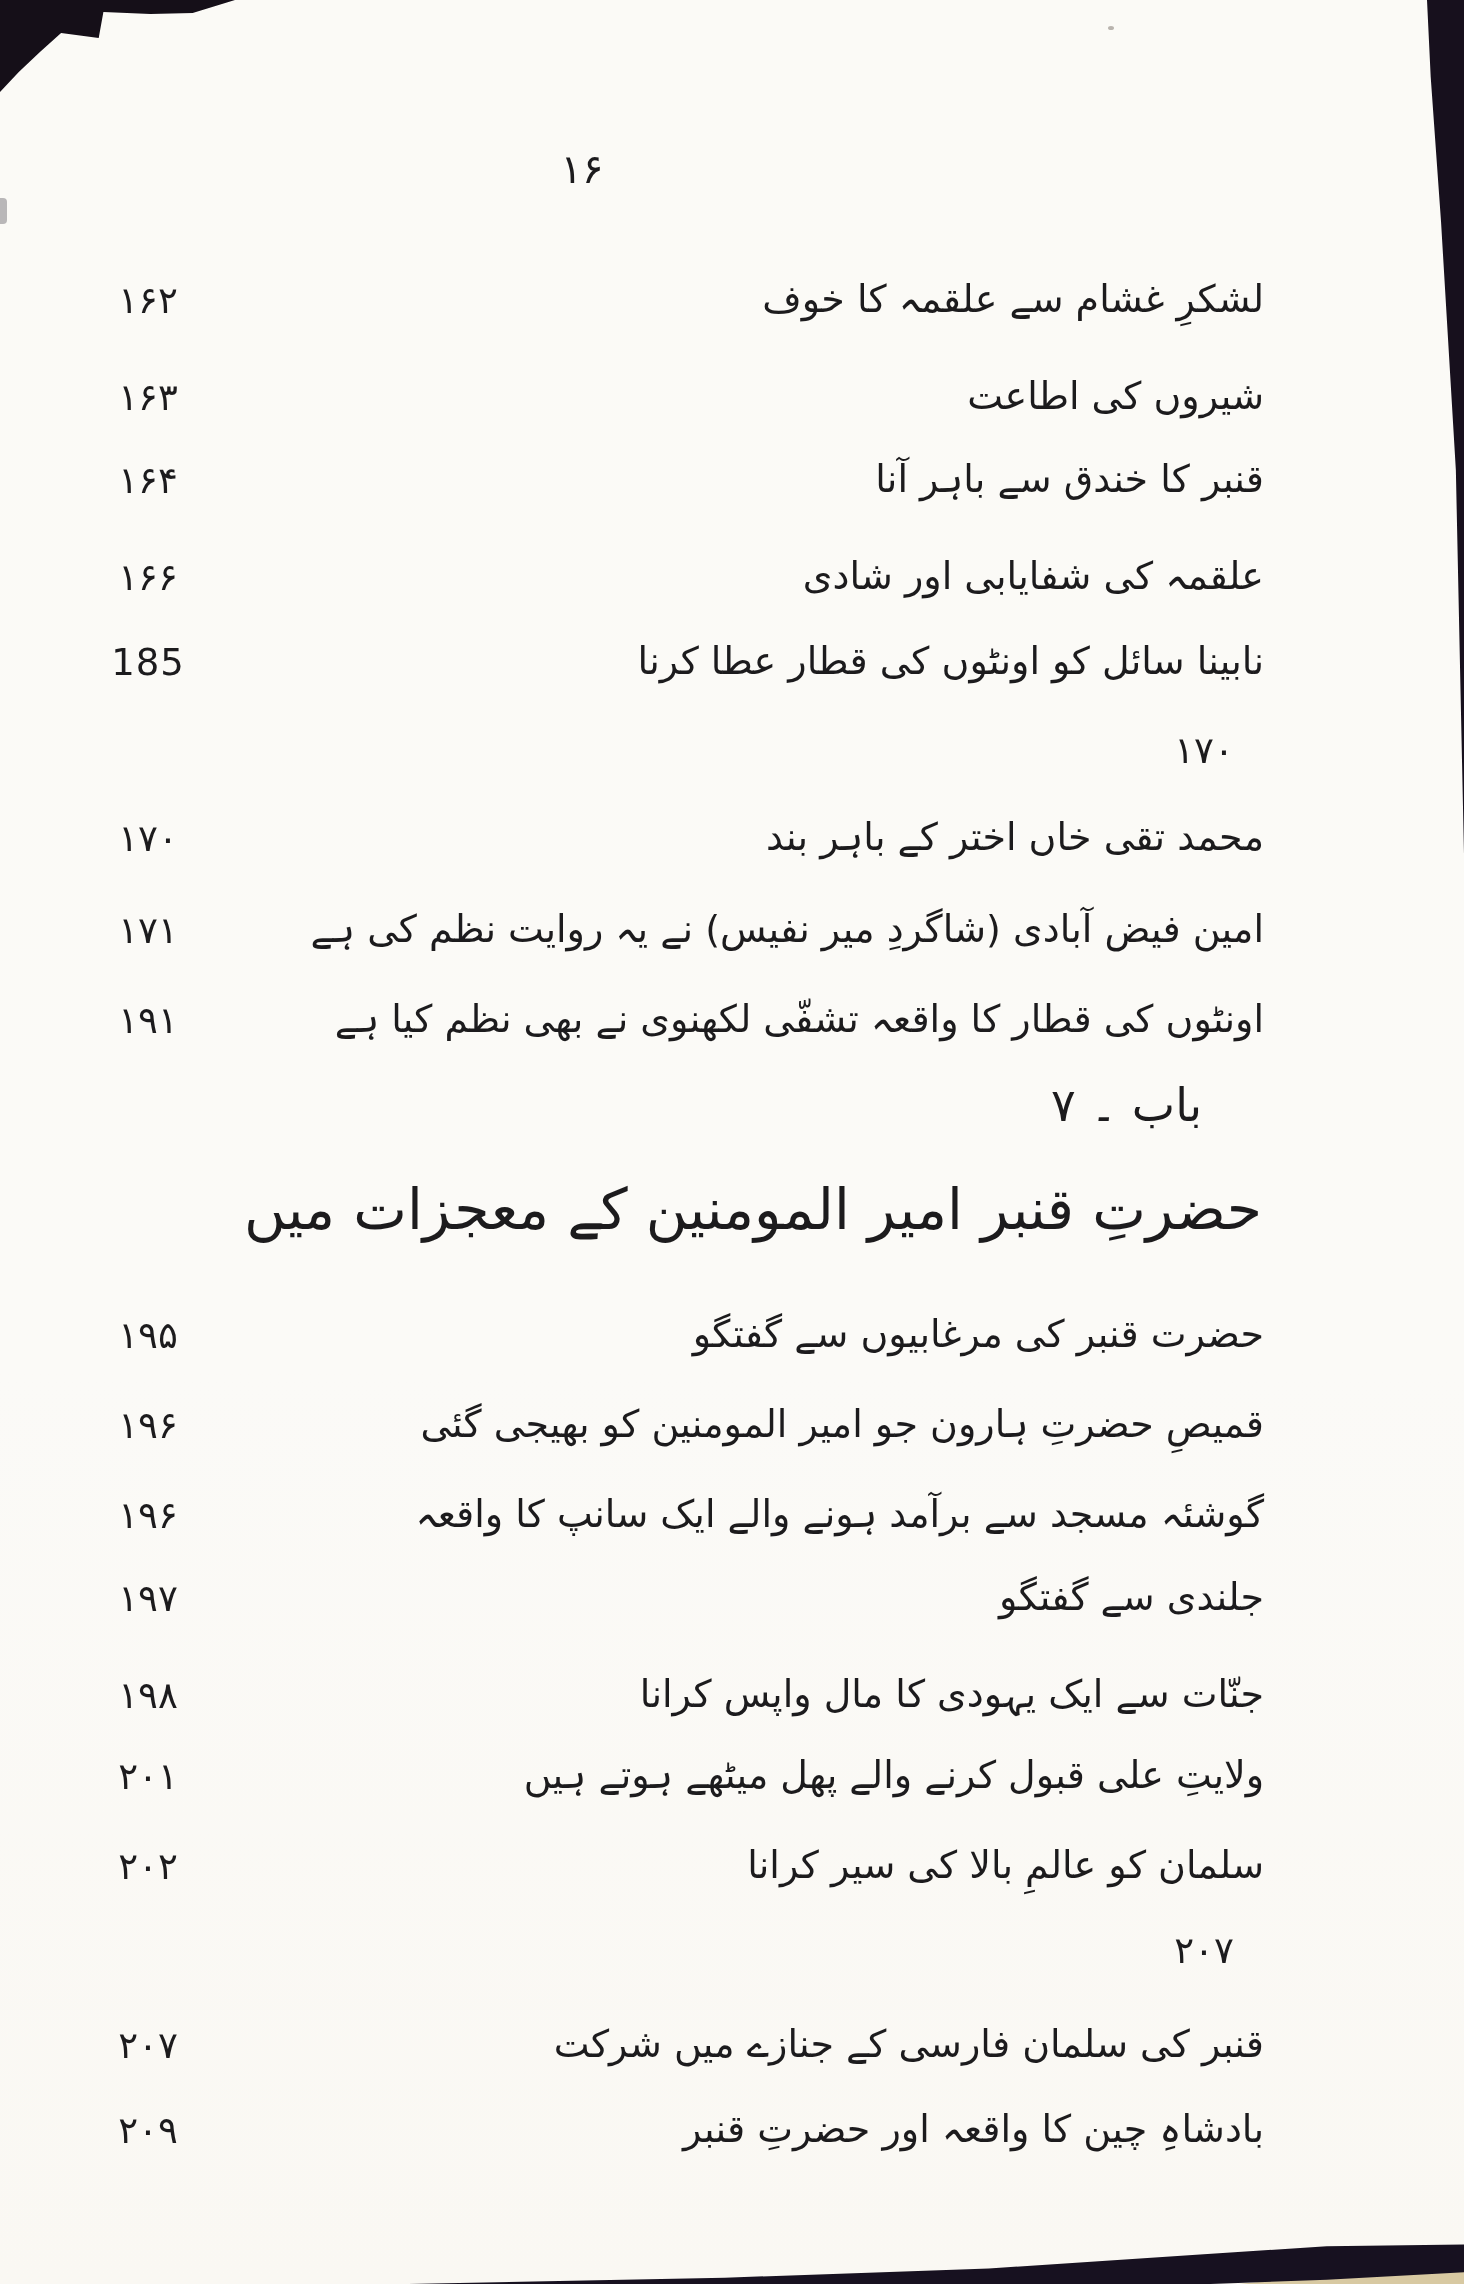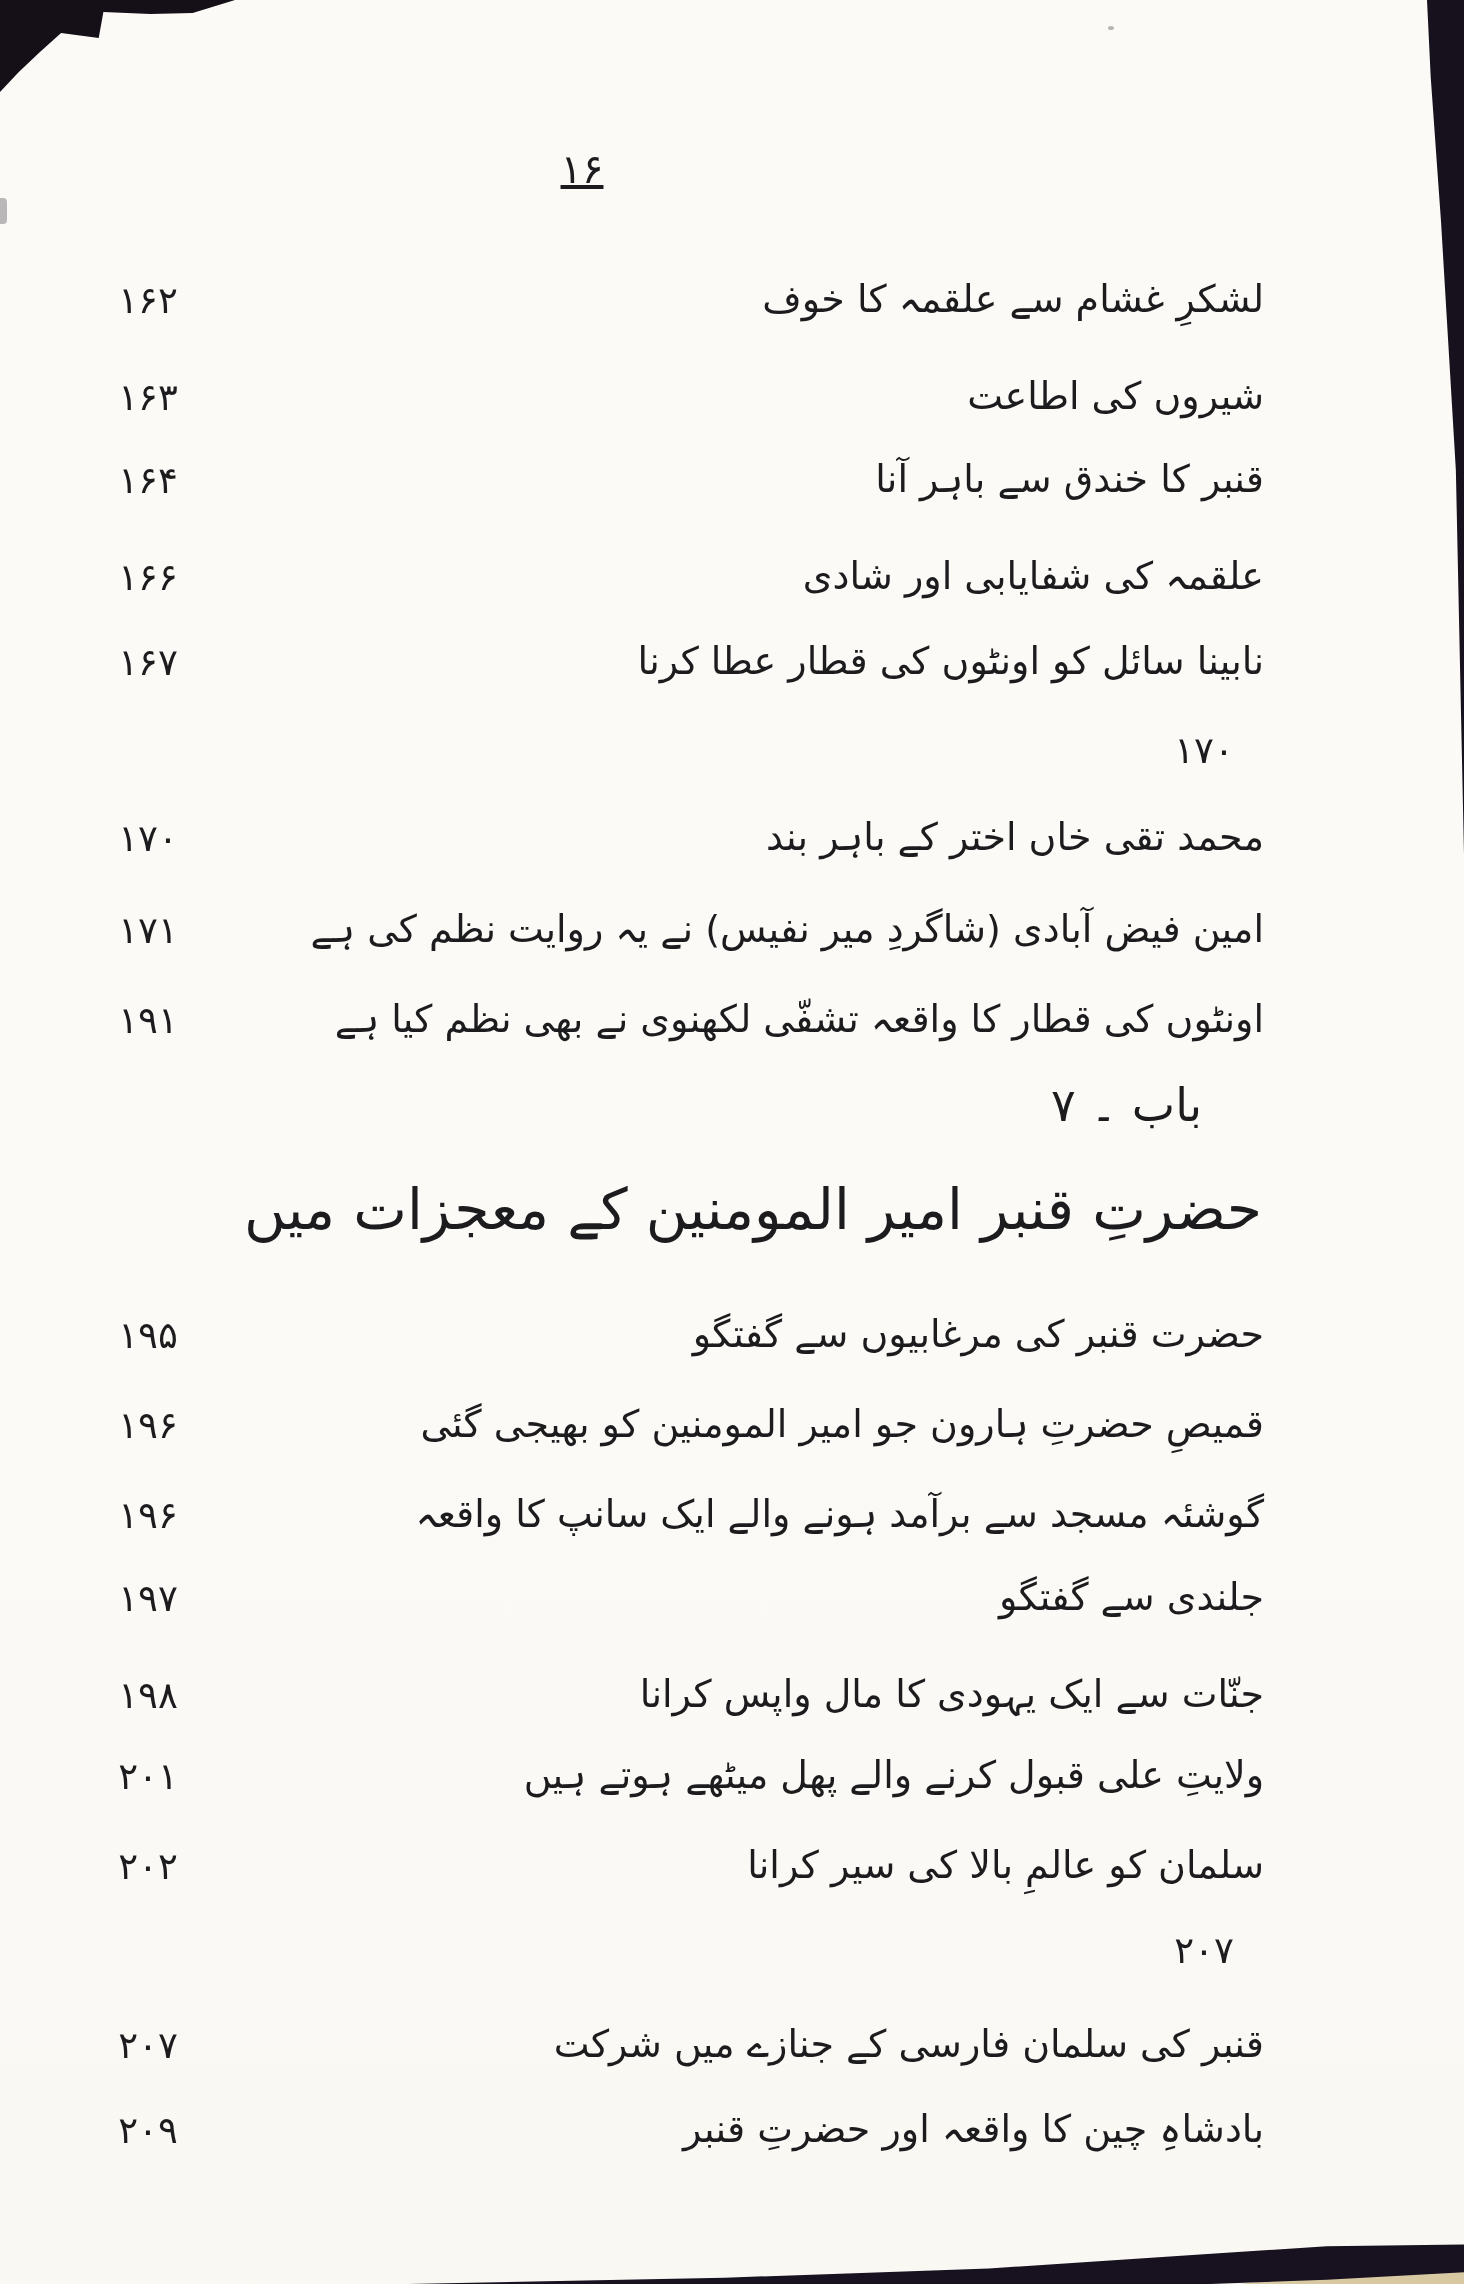--- a/index.html
+++ b/index.html
@@ -40,21 +40,20 @@
   }
   .art-dot{
     position:absolute;left:1108px;top:26px;width:6px;height:4px;
     background:#b9b4ae;border-radius:50%;
   }
   
   .pageno{
     position:absolute;left:522px;top:146px;width:120px;
     text-align:center;font-size:40px;letter-spacing:2px;
     direction:ltr;
-    text-decoration:underline;
   }
   .row{
     position:absolute;left:88px;width:1176px;height:76px;
     display:flex;justify-content:space-between;align-items:center;
     direction:rtl;
   }
   .row .t{
     font-size:38px;line-height:1.3;white-space:nowrap;
     direction:rtl;
   }
@@ -97,21 +96,21 @@
   <div class="row" style="top:442px">
     <span class="t">قنبر کا خندق سے باہر آنا</span>
     <span class="n">۱۶۴</span>
   </div>
   <div class="row" style="top:539px">
     <span class="t">علقمہ کی شفایابی اور شادی</span>
     <span class="n">۱۶۶</span>
   </div>
   <div class="row" style="top:624px">
     <span class="t">نابینا سائل کو اونٹوں کی قطار عطا کرنا</span>
-    <span class="n">۱۶۷</span>
+    <span class="n">185</span>
   </div>
   <div class="row" style="top:712px">
     <span class="n">۱۷۰</span>
   </div>
   <div class="row" style="top:800px">
     <span class="t">محمد تقی خاں اختر کے باہر بند</span>
     <span class="n">۱۷۰</span>
   </div>
   <div class="row" style="top:892px">
     <span class="t">امین فیض آبادی (شاگردِ میر نفیس) نے یہ روایت نظم کی ہے</span>

